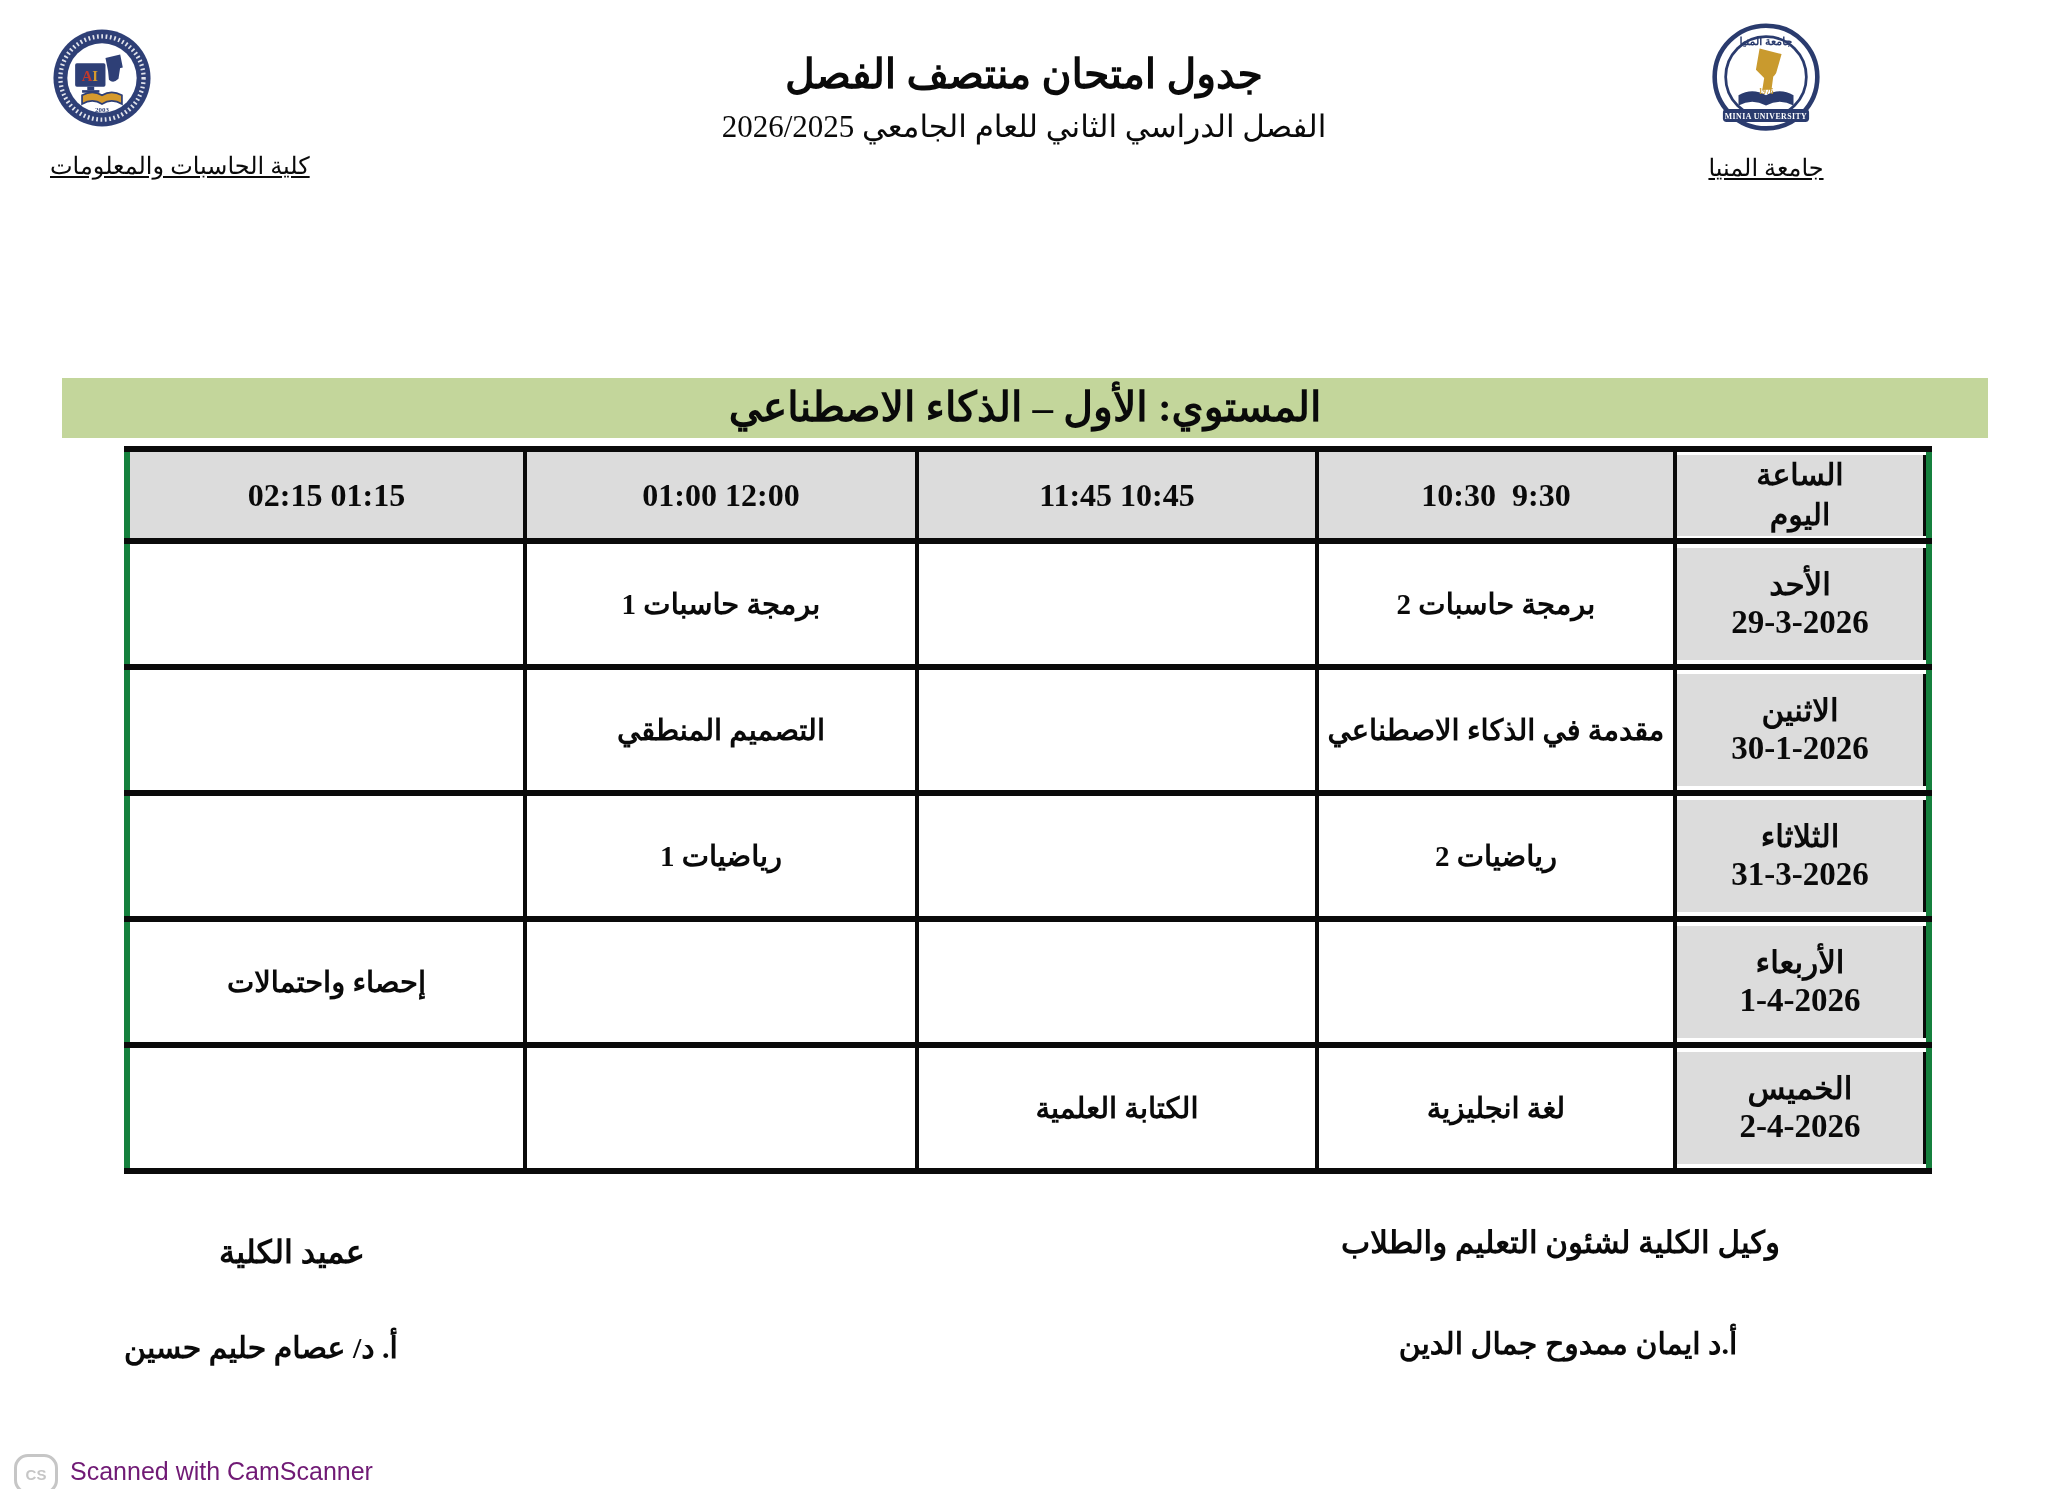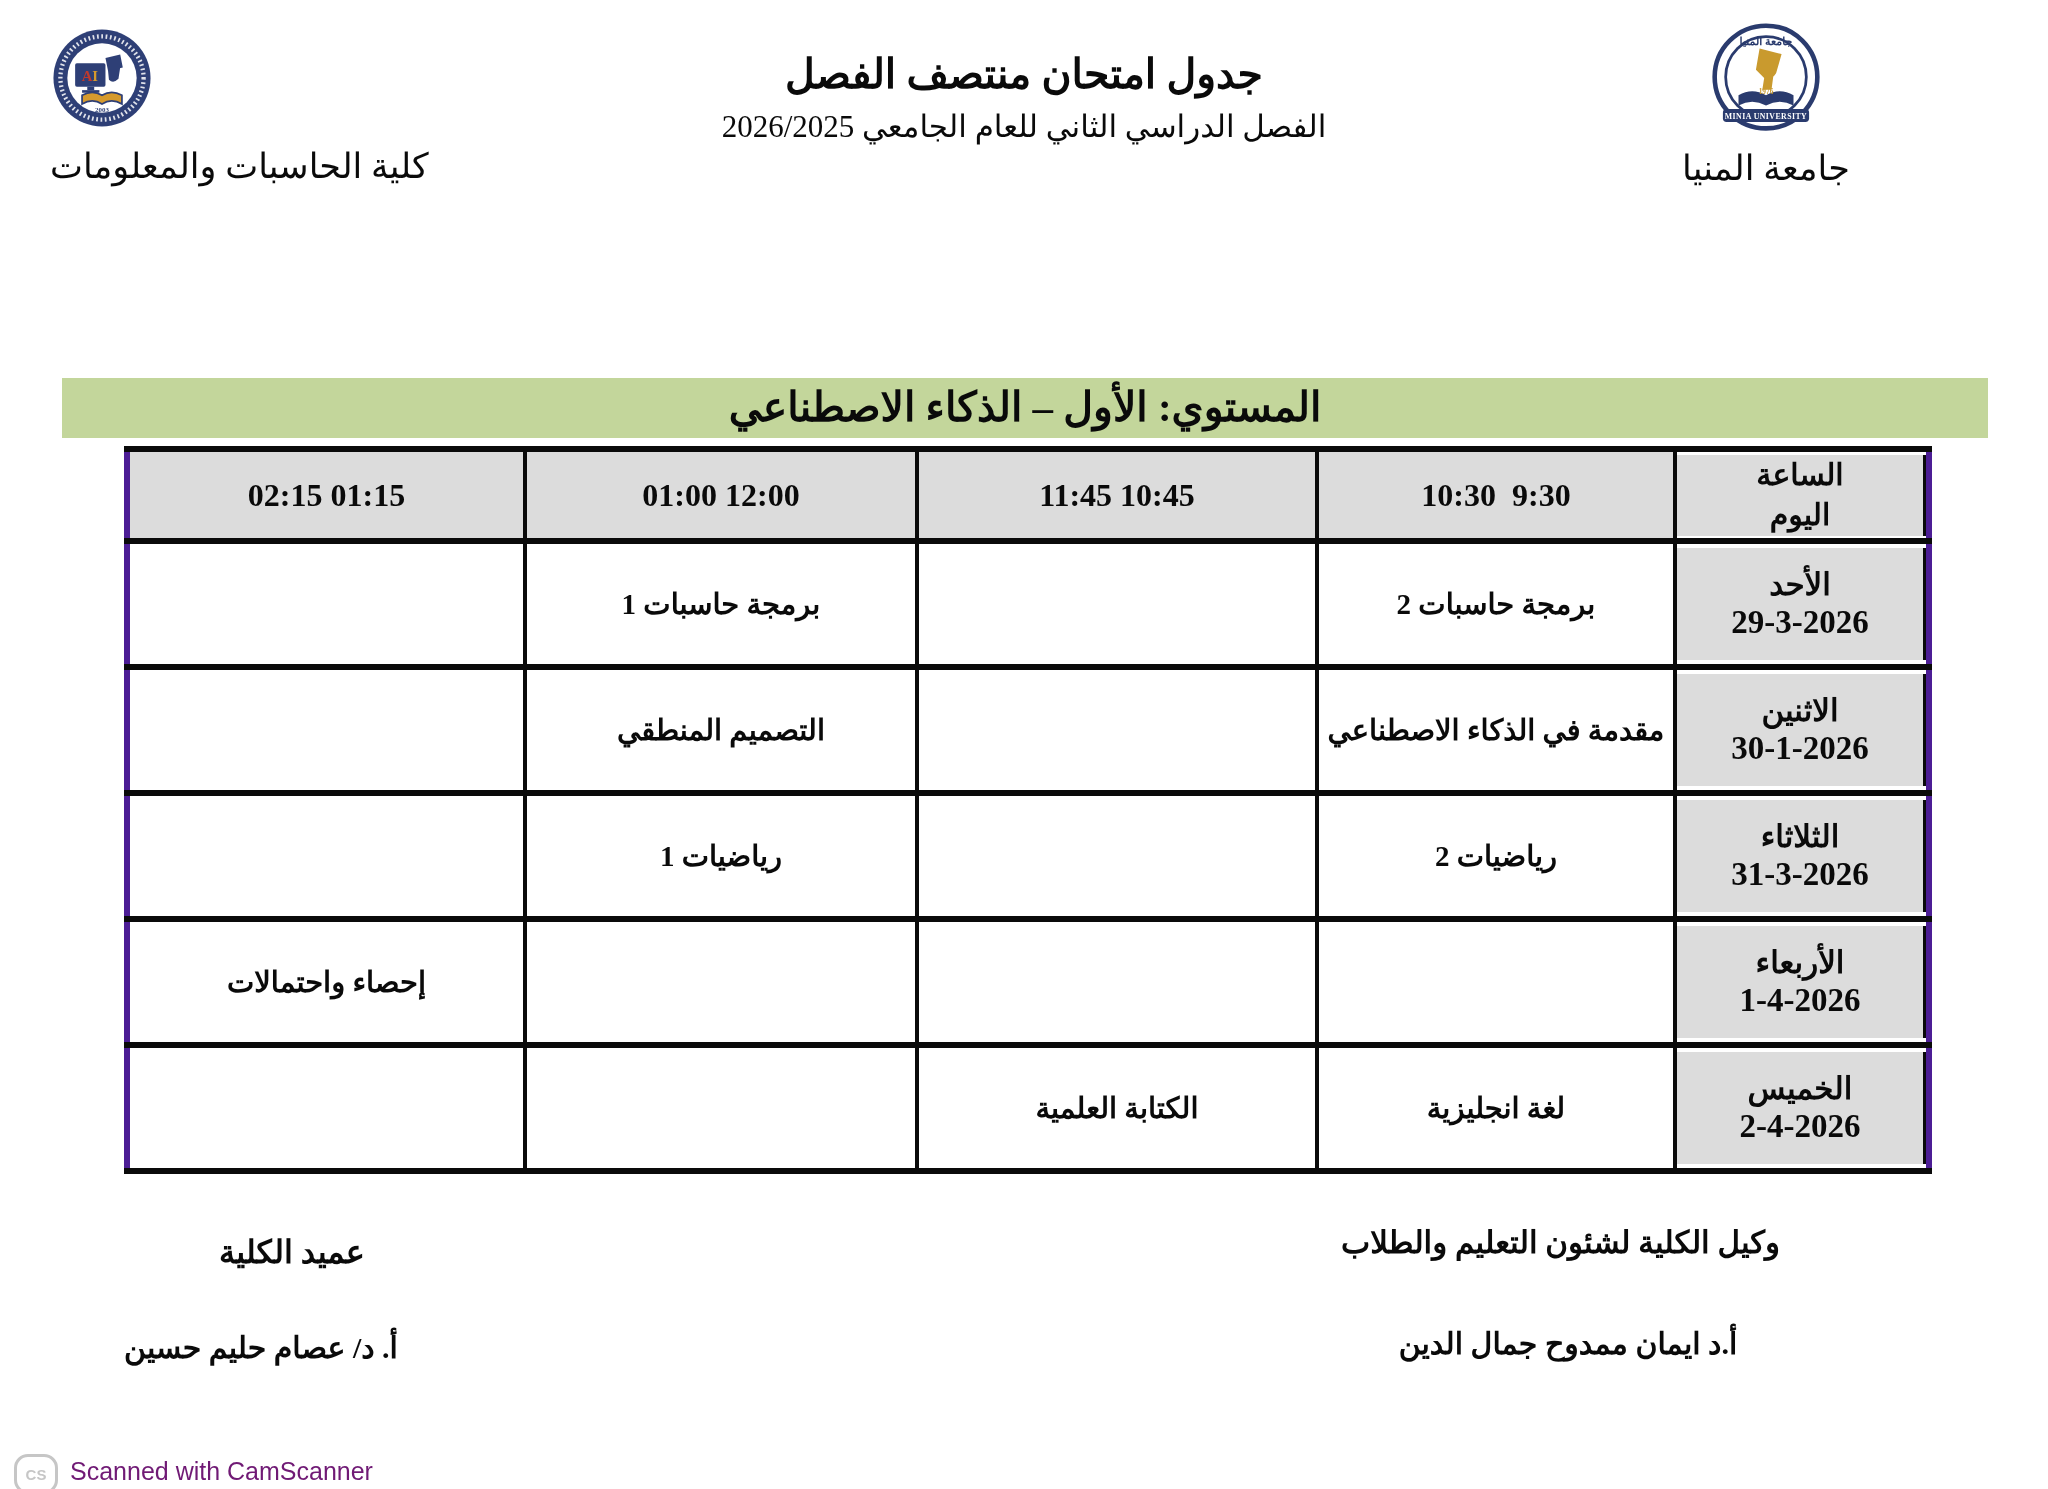--- a/index.html
+++ b/index.html
@@ -8,39 +8,39 @@
     width:2048px;height:1489px;
     background:#ffffff;
     overflow:hidden;
     font-family:"Liberation Serif","DejaVu Serif",serif;
     color:#0a0a0a;
   }
 
   
   .faculty-block{position:absolute;left:50px;top:26px;width:270px;}
   .university-block{position:absolute;left:1652px;top:22px;width:228px;text-align:center;}
-  .org-label{margin-top:12px;font-size:35px;white-space:nowrap;}
+  .org-label{margin-top:18px;font-size:24px;white-space:nowrap;text-decoration:underline;}
   .title-block{position:absolute;left:50%;top:50px;transform:translateX(-50%);text-align:center;direction:rtl;}
   .doc-title{font-size:41px;font-weight:bold;white-space:nowrap;}
   .doc-subtitle{font-size:31px;margin-top:10px;white-space:nowrap;}
 
   
   .level-banner{
     position:absolute;left:62px;top:378px;width:1926px;height:60px;
     background:#c3d69b;
     direction:rtl;text-align:center;
     font-size:41px;font-weight:bold;line-height:58px;
     box-sizing:border-box;
   }
 
   
   .schedule{
     position:absolute;left:124px;top:446px;width:1802px;
     border-collapse:collapse;table-layout:fixed;
-    border:6px solid #4c1d95;
+    border:6px solid #15803d;
     direction:rtl;
   }
   .schedule th,.schedule td{
     border:4px solid #0a0a0a;
     border-top-width:6px;border-bottom-width:6px;
     text-align:center;vertical-align:middle;
     padding:0;
   }
   .schedule thead tr{height:92px;}
   .schedule tbody tr{height:126px;}

